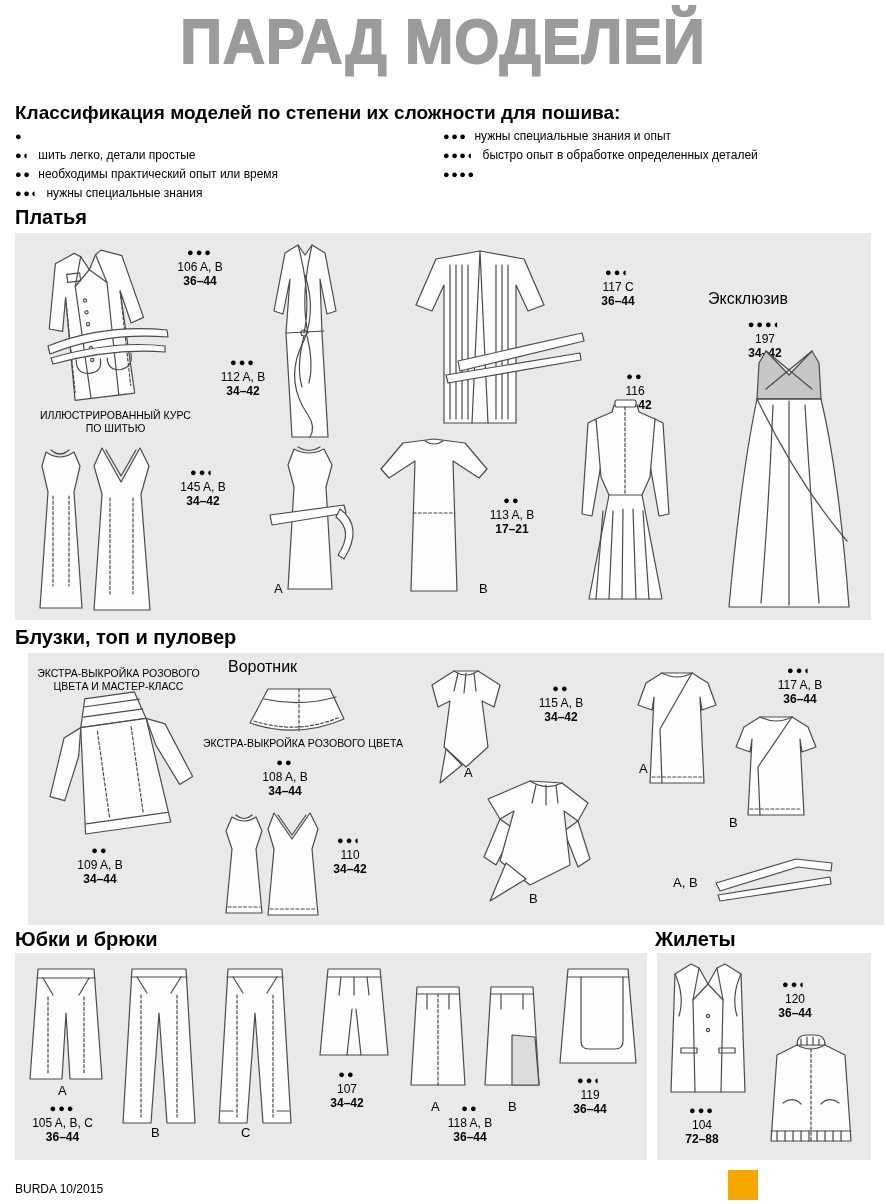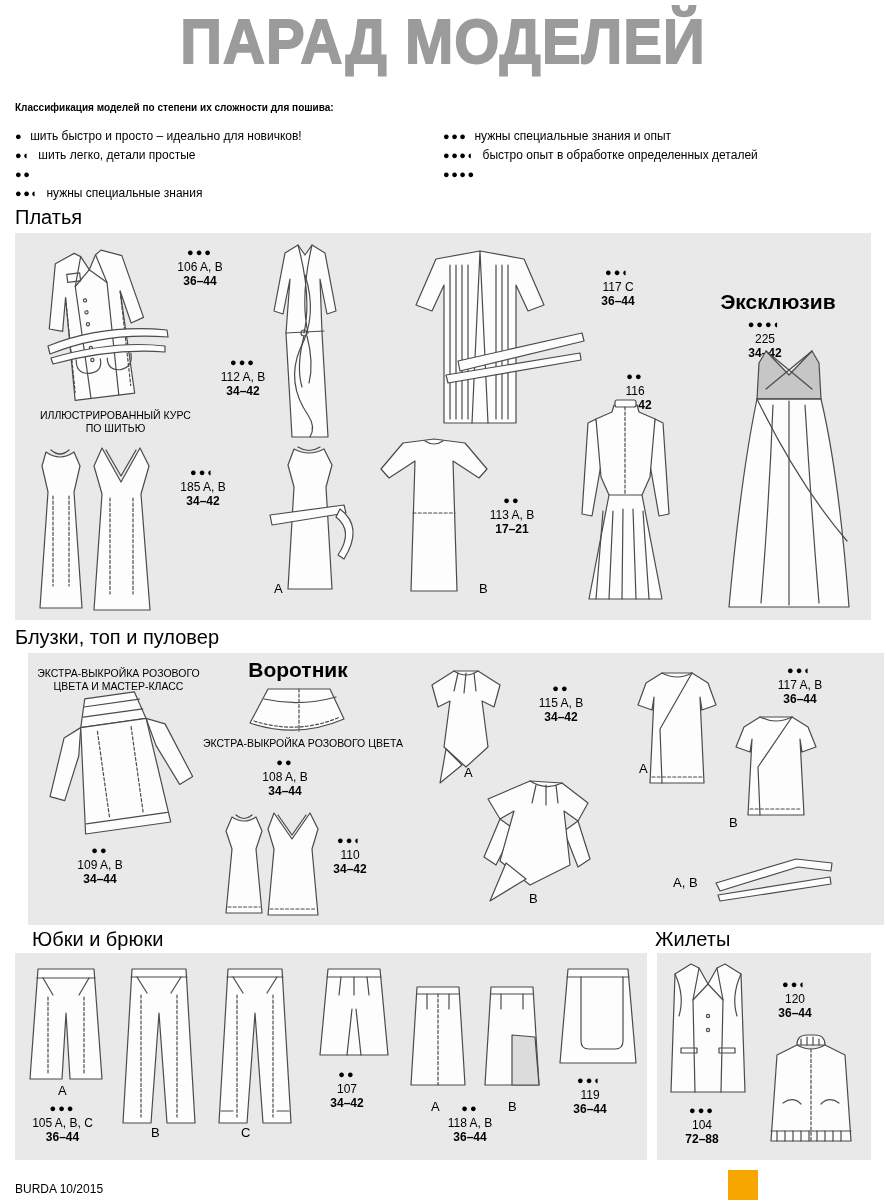--- a/index.html
+++ b/index.html
@@ -3,33 +3,33 @@
 <meta charset="utf-8">
 <style>
   *{margin:0;padding:0;box-sizing:border-box}
   html,body{background:#fff}
   body{width:886px;height:1204px;position:relative;font-family:"Liberation Sans","DejaVu Sans",sans-serif;color:#000;overflow:hidden}
   .page{position:relative;width:886px;height:1204px;background:#fff}
   .title{position:absolute;left:0;top:4px;width:100%;text-align:center;font-size:58px;font-weight:bold;
          color:var(--title-gray,#9b9b9b);letter-spacing:1px;-webkit-text-stroke:1.6px var(--title-gray,#9b9b9b);
          transform:scaleY(1.10);transform-origin:top}
   .legend{position:absolute;left:15px;top:102px;width:856px}
-  .legend-heading{font-size:10px;font-weight:bold;margin-bottom:14px}
+  .legend-heading{font-size:19px;font-weight:bold;margin-bottom:3px}
   .legend-cols{display:flex}
   .legend-col{width:50%}
   .legend-item{font-size:12px;line-height:19px;display:flex;align-items:baseline}
   .ldots{font-size:11px;letter-spacing:1.5px;margin-right:7px;white-space:nowrap}
-  .sec-head{position:absolute;font-size:20px;font-weight:normal}
+  .sec-head{position:absolute;font-size:20px;font-weight:bold}
   .panel{position:absolute;background:var(--panel,#e9e9e9)}
   .mlabel{position:absolute;text-align:center;font-size:12px;line-height:14.5px}
   .mlabel .dots{font-size:11px;letter-spacing:2px}
   .mlabel .sizes{font-weight:bold}
   .letter{position:absolute;font-size:13px}
   .note{position:absolute;text-align:center;font-size:10.5px;line-height:13px}
-  .bold-label{position:absolute;font-size:21px;font-weight:bold;text-align:center}
+  .bold-label{position:absolute;font-size:16px;font-weight:normal;}
   svg.sk{position:absolute;overflow:visible}
   svg.sk path,svg.sk rect,svg.sk circle,svg.sk line{fill:none;stroke:#4b4b4b;stroke-width:1.2;stroke-linejoin:round;stroke-linecap:round}
   svg.sk .f{fill:#fdfdfd}
   svg.sk .g{fill:#c6c6c6}
   svg.sk .g2{fill:#dcdcdc}
   svg.sk .d{stroke-dasharray:3 2.2}
   .footer{position:absolute;left:15px;top:1182px;font-size:12px}
   .footer .brand{font-weight:normal}
   .accent{position:absolute;left:728px;top:1170px;width:30px;height:30px;background:var(--accent-square,#f7a600)}
 </style>
@@ -39,28 +39,28 @@
 <div class="page">
 
   <div class="title">ПАРАД МОДЕЛЕЙ</div>
 
   <div class="legend">
     <div class="legend-heading">Классификация моделей по степени их сложности для пошива:</div>
     <div class="legend-cols">
       <div class="legend-col">
         <div class="legend-item">
           <span class="ldots">●</span>
-          <span>шить быстро и просто – идеально для новичков!</span>
         </div>
         <div class="legend-item">
           <span class="ldots">●◐</span>
           <span>шить легко, детали простые</span>
         </div>
         <div class="legend-item">
           <span class="ldots">●●</span>
+          <span>необходимы практический опыт или время</span>
         </div>
         <div class="legend-item">
           <span class="ldots">●●◐</span>
           <span>нужны специальные знания</span>
         </div>
       </div>
       <div class="legend-col">
         <div class="legend-item">
           <span class="ldots">●●●</span>
           <span>нужны специальные знания и опыт</span>
@@ -135,21 +135,21 @@
     <div class="mlabel" style="left:548px;top:32px;width:110px">
       <div class="dots">●●◐</div>
       <div class="num">117 C</div>
       <div class="sizes">36–44</div>
     </div>
 
     <div class="bold-label" style="left:693px;top:57px;width:140px">Эксклюзив</div>
 
     <div class="mlabel" style="left:690px;top:84px;width:120px">
       <div class="dots">●●●◐</div>
-      <div class="num">225</div>
+      <div class="num">197</div>
       <div class="sizes">34–42</div>
     </div>
 
     <svg class="sk" viewBox="0 0 152 270" style="left:698px;top:112px;width:152px;height:270px">
       <path class="g" d="M53 6 L46 18 L44 54 L108 54 L106 18 L99 6 L76 30 Z"></path>
       <path d="M53 6 L99 44 M99 6 L53 44"></path>
       <path class="f" d="M44 54 Q28 130 16 262 L136 262 Q126 130 108 54 Z"></path>
       <path d="M44 54 Q86 140 134 196"></path>
       <path d="M60 60 Q56 160 48 258 M92 60 Q98 160 106 258 M76 56 Q76 160 76 260"></path>
       <path d="M44 54 L108 54"></path>
@@ -177,21 +177,21 @@
       <path class="f" d="M26 16 Q40 26 54 16 L60 30 L54 56 L62 172 L20 172 L28 56 L22 30 Z"></path>
       <path d="M31 14 Q40 22 49 14"></path>
       <path class="d" d="M33 60 V150 M49 60 V150"></path>
       <path class="f" d="M82 12 L101 46 L120 12 L129 30 L121 58 L130 174 L74 174 L82 58 L74 30 Z"></path>
       <path d="M86 14 L101 40 L116 14"></path>
       <path class="d" d="M90 62 V158 M113 62 V158"></path>
     </svg>
 
     <div class="mlabel" style="left:138px;top:232px;width:100px">
       <div class="dots">●●◐</div>
-      <div class="num">185 A, B</div>
+      <div class="num">145 A, B</div>
       <div class="sizes">34–42</div>
     </div>
 
     <svg class="sk" viewBox="0 0 118 158" style="left:237px;top:208px;width:118px;height:158px">
       <path class="f" d="M42 8 Q57 16 72 8 L80 24 L74 46 L80 148 L36 148 L42 46 L36 24 Z"></path>
       <path d="M46 6 Q57 13 68 6"></path>
       <path class="f" d="M18 74 L92 64 L94 72 L20 84 Z"></path>
       <path class="f" d="M88 68 Q112 86 92 118 L86 114 Q102 90 84 76 Z"></path>
     </svg>
 
@@ -309,21 +309,21 @@
     </svg>
     <div class="letter" style="left:701px;top:162px">B</div>
 
     <svg class="sk" viewBox="0 0 128 56" style="left:682px;top:196px;width:128px;height:56px">
       <path class="f" d="M6 34 L86 10 L122 14 L121 22 L88 18 L10 42 Z"></path>
       <path class="f" d="M8 46 L120 28 L121 35 L10 52 Z"></path>
     </svg>
     <div class="letter" style="left:645px;top:222px">A, B</div>
   </div>
 
-  <div class="sec-head" style="left:32px;top:928px">Юбки и брюки</div>
+  <div class="sec-head" style="left:15px;top:928px">Юбки и брюки</div>
 
   <div class="panel" style="left:15px;top:953px;width:632px;height:207px">
 
     <svg class="sk" viewBox="0 0 86 126" style="left:8px;top:8px;width:86px;height:126px">
       <path class="f" d="M15 8 L71 8 L79 118 L47 118 L43 52 L39 118 L7 118 Z"></path>
       <path d="M14 17 H72"></path>
       <path d="M20 17 L30 34 M66 17 L56 34"></path>
       <path class="d" d="M25 36 V112 M61 36 V112"></path>
     </svg>
     <div class="letter" style="left:43px;top:130px">A</div>

